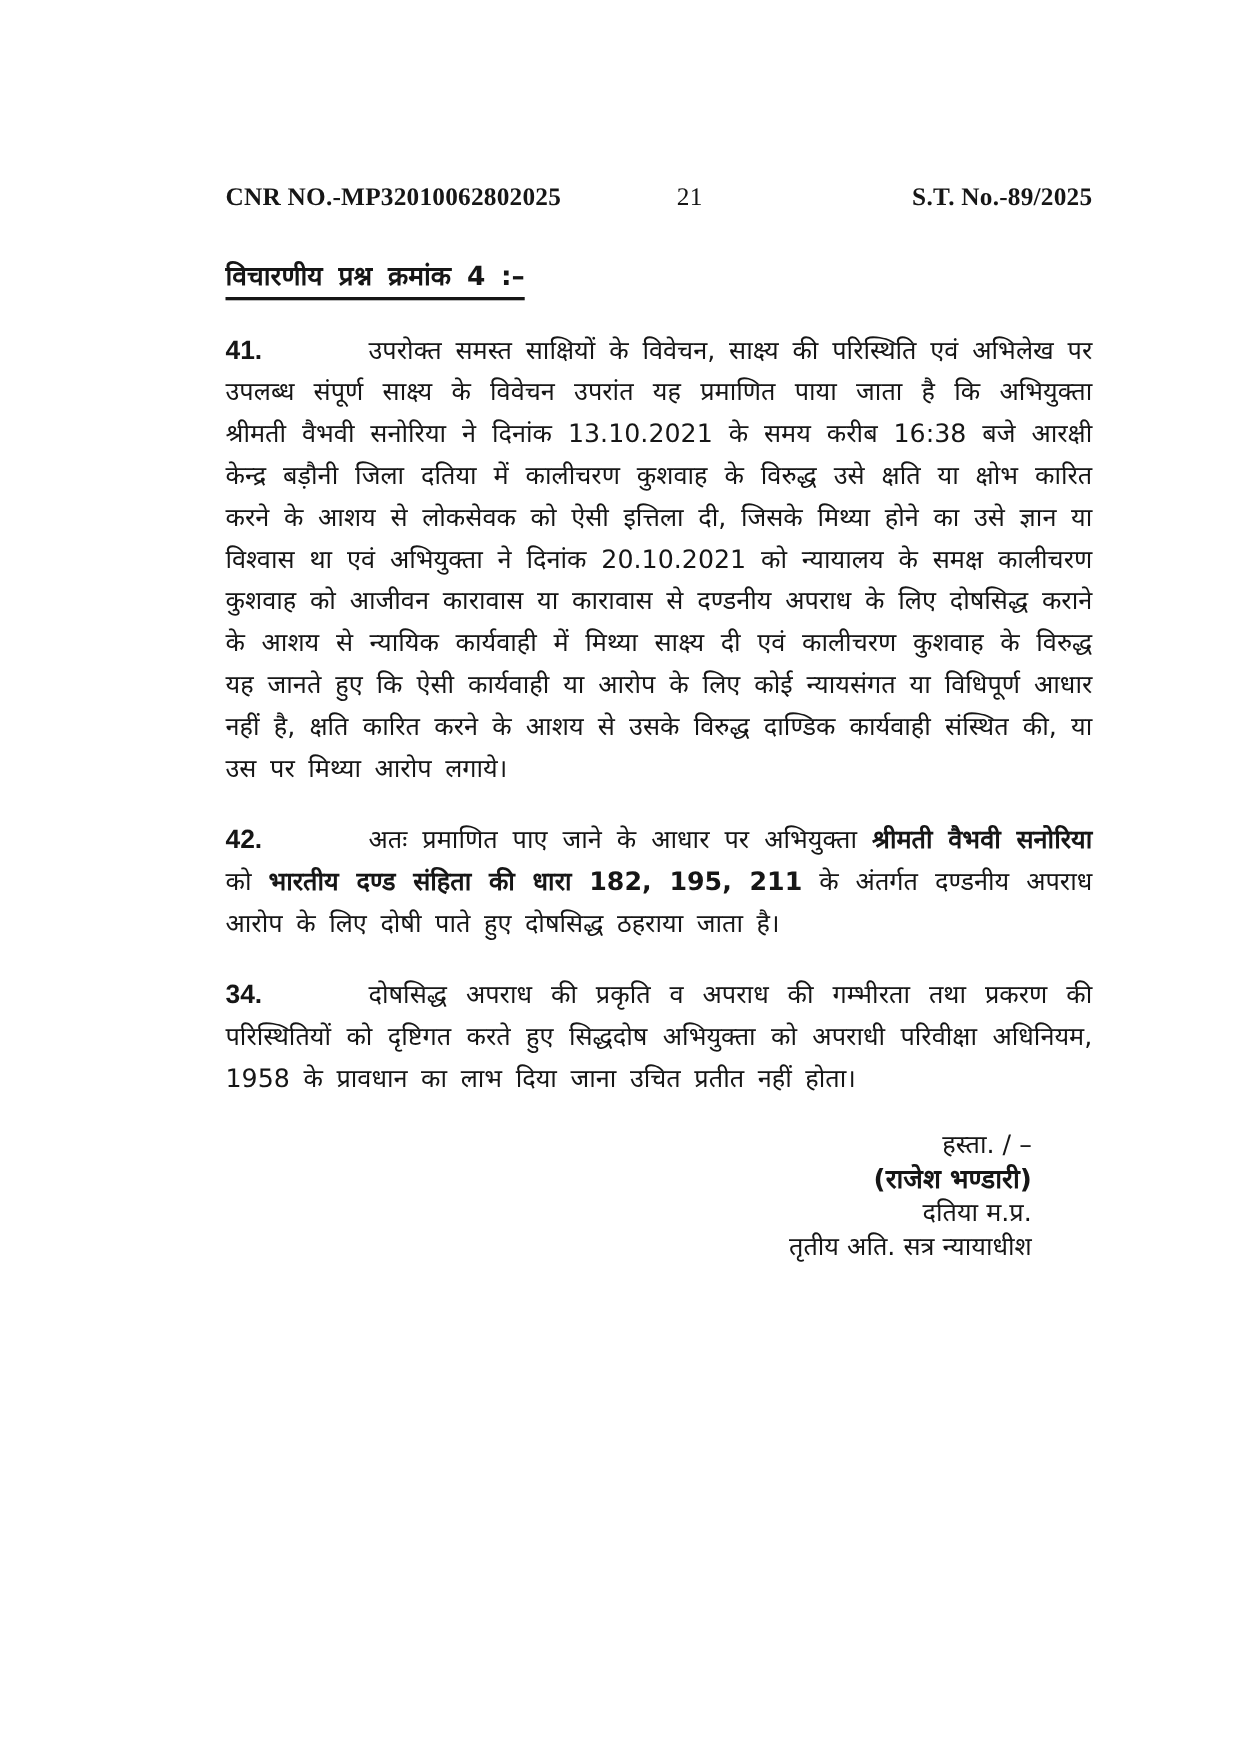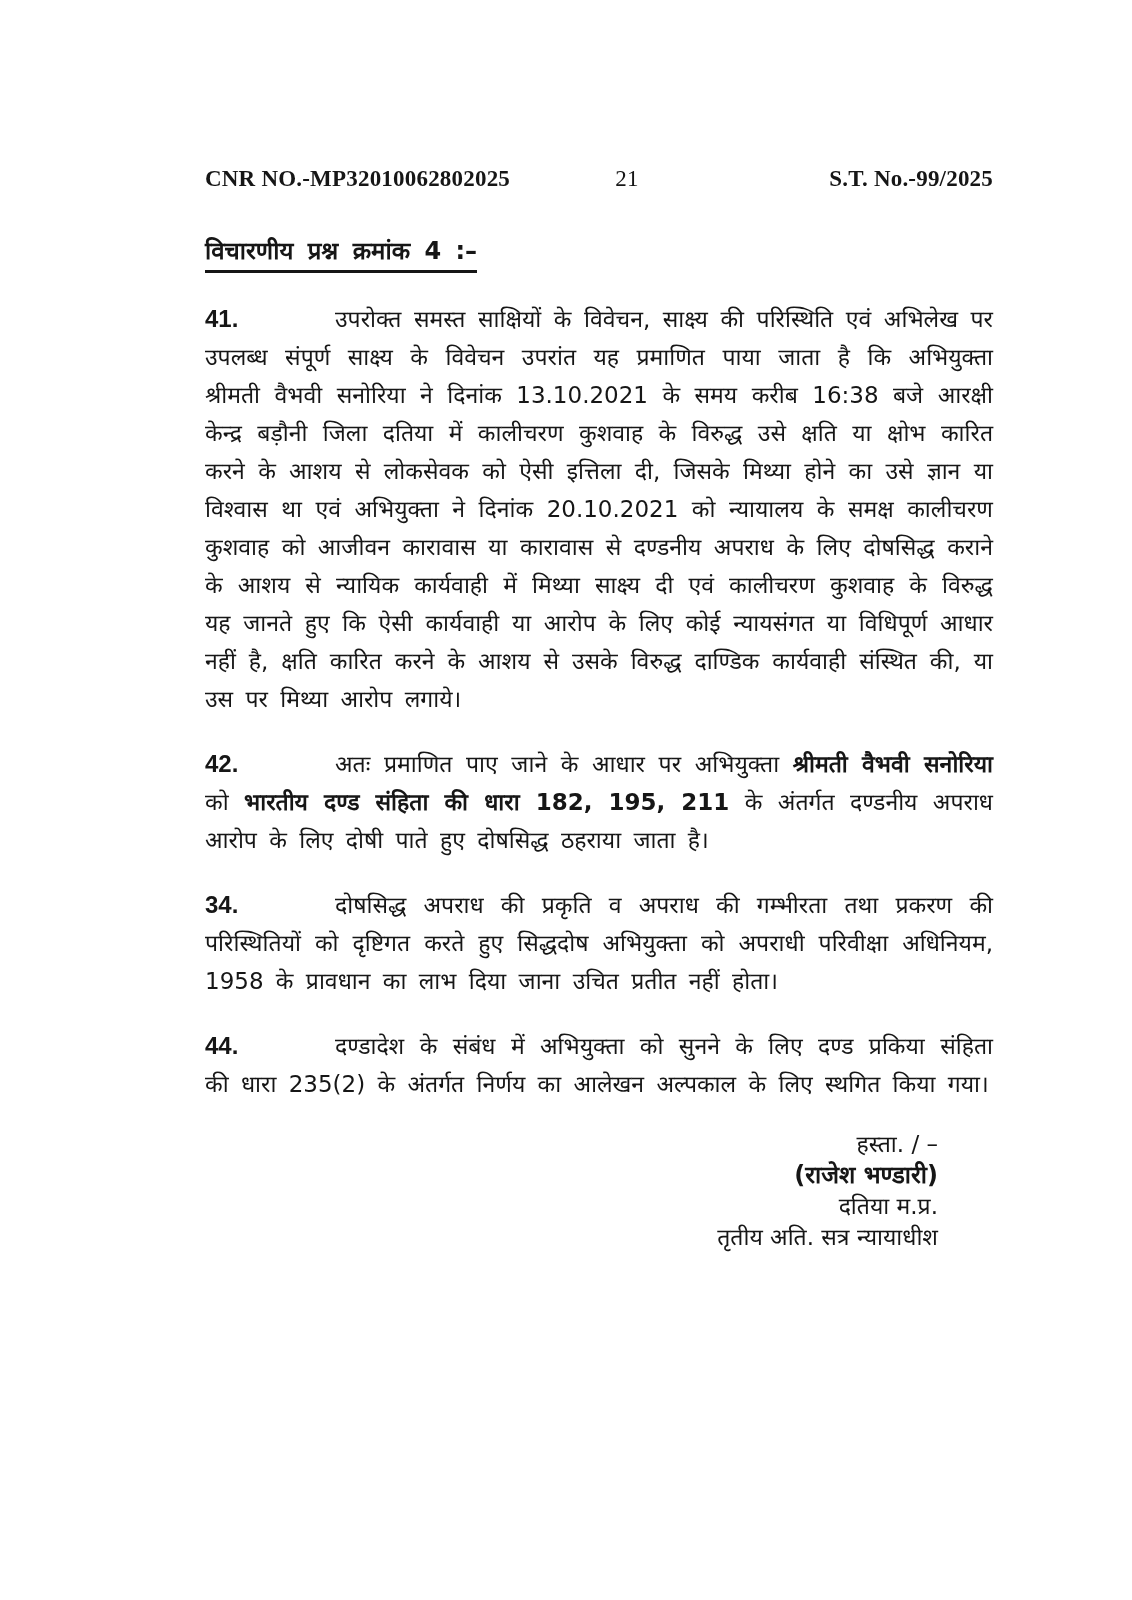--- a/index.html
+++ b/index.html
@@ -68,42 +68,39 @@
 </style>
 </head>
 <body>
 
 <div class="page">
   <div class="content">
 
     <div class="doc-header">
       <span class="h-left">CNR NO.-MP32010062802025</span>
       <span class="h-mid">21</span>
-      <span class="h-right">S.T. No.-99/2025</span>
+      <span class="h-right">S.T. No.-89/2025</span>
     </div>
 
     <div>
       <span class="section-heading">विचारणीय प्रश्न क्रमांक 4 :–</span>
     </div>
 
     <div class="para">
       <span class="para-num">41.</span><span>उपरोक्त समस्त साक्षियों के विवेचन, साक्ष्य की परिस्थिति एवं अभिलेख पर उपलब्ध संपूर्ण साक्ष्य के विवेचन उपरांत यह प्रमाणित पाया जाता है कि अभियुक्ता श्रीमती वैभवी सनोरिया ने दिनांक 13.10.2021 के समय करीब 16:38 बजे आरक्षी केन्द्र बड़ौनी जिला दतिया में कालीचरण कुशवाह के विरुद्ध उसे क्षति या क्षोभ कारित करने के आशय से लोकसेवक को ऐसी इत्तिला दी, जिसके मिथ्या होने का उसे ज्ञान या विश्वास था एवं अभियुक्ता ने दिनांक 20.10.2021 को न्यायालय के समक्ष कालीचरण कुशवाह को आजीवन कारावास या कारावास से दण्डनीय अपराध के लिए दोषसिद्ध कराने के आशय से न्यायिक कार्यवाही में मिथ्या साक्ष्य दी एवं कालीचरण कुशवाह के विरुद्ध यह जानते हुए कि ऐसी कार्यवाही या आरोप के लिए कोई न्यायसंगत या विधिपूर्ण आधार नहीं है, क्षति कारित करने के आशय से उसके विरुद्ध दाण्डिक कार्यवाही संस्थित की, या उस पर मिथ्या आरोप लगाये।</span>
     </div>
 
     <div class="para">
       <span class="para-num">42.</span><span>अतः प्रमाणित पाए जाने के आधार पर अभियुक्ता </span><span class="b">श्रीमती वैभवी सनोरिया</span><span> को </span><span class="b">भारतीय दण्ड संहिता की धारा 182, 195, 211</span><span> के अंतर्गत दण्डनीय अपराध आरोप के लिए दोषी पाते हुए दोषसिद्ध ठहराया जाता है।</span>
     </div>
 
     <div class="para">
       <span class="para-num">34.</span><span>दोषसिद्ध अपराध की प्रकृति व अपराध की गम्भीरता तथा प्रकरण की परिस्थितियों को दृष्टिगत करते हुए सिद्धदोष अभियुक्ता को अपराधी परिवीक्षा अधिनियम, 1958 के प्रावधान का लाभ दिया जाना उचित प्रतीत नहीं होता।</span>
     </div>
 
-    <div class="para">
-      <span class="para-num">44.</span><span>दण्डादेश के संबंध में अभियुक्ता को सुनने के लिए दण्ड प्रकिया संहिता की धारा 235(2) के अंतर्गत निर्णय का आलेखन अल्पकाल के लिए स्थगित किया गया।</span>
-    </div>
 
     <div class="signature">
       <div>हस्ता. / –</div>
       <div class="sig-name">(राजेश भण्डारी)</div>
       <div>दतिया म.प्र.</div>
       <div>तृतीय अति. सत्र न्यायाधीश</div>
     </div>
 
   </div>
 </div>

